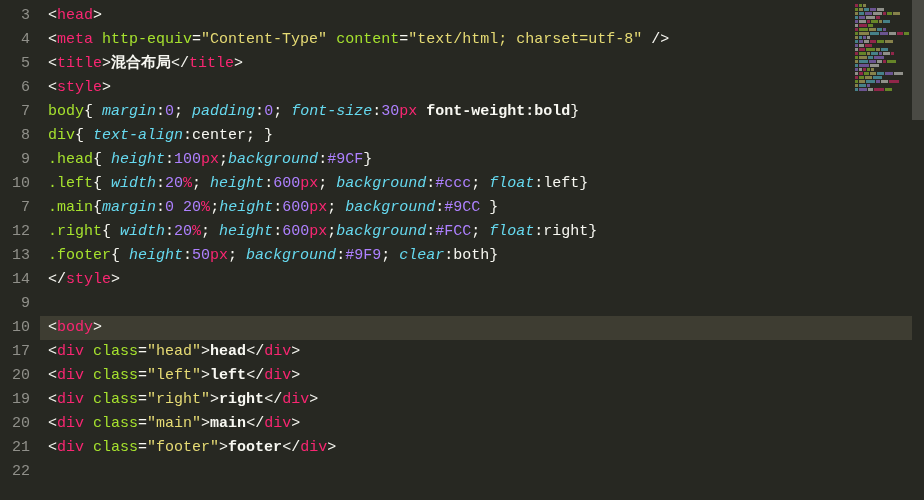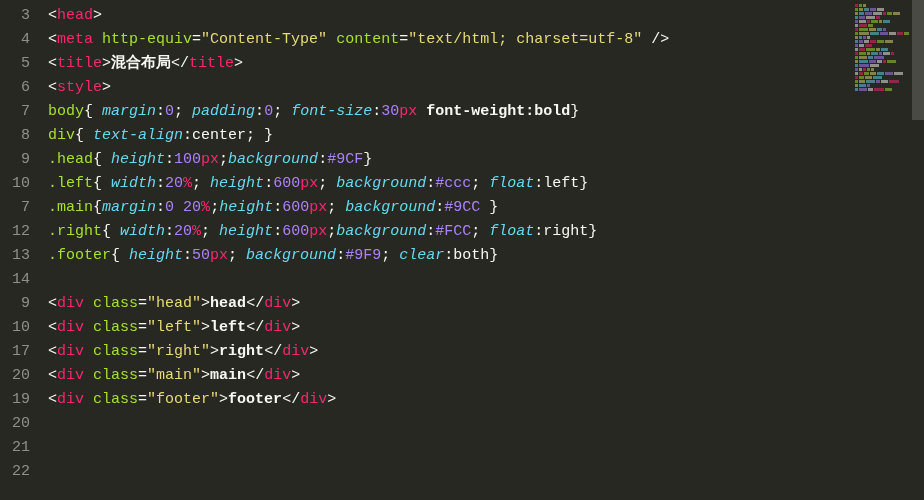--- a/index.html
+++ b/index.html
@@ -119,21 +119,23 @@
       <div class="line"><span class="t-punc">&lt;</span><span class="t-tag">meta</span><span class="t-text"> </span><span class="t-attr">http-equiv</span><span class="t-punc">=</span><span class="t-str">"Content-Type"</span><span class="t-text"> </span><span class="t-attr">content</span><span class="t-punc">=</span><span class="t-str">"text/html; charset=utf-8"</span><span class="t-text"> </span><span class="t-punc">/&gt;</span></div>
       <div class="line"><span class="t-punc">&lt;</span><span class="t-tag">title</span><span class="t-punc">&gt;</span><span class="t-text">混合布局</span><span class="t-punc">&lt;/</span><span class="t-tag">title</span><span class="t-punc">&gt;</span></div>
       <div class="line"><span class="t-punc">&lt;</span><span class="t-tag">style</span><span class="t-punc">&gt;</span></div>
       <div class="line"><span class="t-sel">body</span><span class="t-punc">{ </span><span class="t-prop">margin</span><span class="t-punc">:</span><span class="t-num">0</span><span class="t-punc">; </span><span class="t-prop">padding</span><span class="t-punc">:</span><span class="t-num">0</span><span class="t-punc">; </span><span class="t-prop">font-size</span><span class="t-punc">:</span><span class="t-num">30</span><span class="t-unit">px</span><span class="t-text"> font-weight:bold</span><span class="t-punc">}</span></div>
       <div class="line"><span class="t-sel">div</span><span class="t-punc">{ </span><span class="t-prop">text-align</span><span class="t-punc">:</span><span class="t-val">center</span><span class="t-punc">; }</span></div>
       <div class="line"><span class="t-sel">.head</span><span class="t-punc">{ </span><span class="t-prop">height</span><span class="t-punc">:</span><span class="t-num">100</span><span class="t-unit">px</span><span class="t-punc">;</span><span class="t-prop">background</span><span class="t-punc">:</span><span class="t-num">#9CF</span><span class="t-punc">}</span></div>
       <div class="line"><span class="t-sel">.left</span><span class="t-punc">{ </span><span class="t-prop">width</span><span class="t-punc">:</span><span class="t-num">20</span><span class="t-unit">%</span><span class="t-punc">; </span><span class="t-prop">height</span><span class="t-punc">:</span><span class="t-num">600</span><span class="t-unit">px</span><span class="t-punc">; </span><span class="t-prop">background</span><span class="t-punc">:</span><span class="t-num">#ccc</span><span class="t-punc">; </span><span class="t-prop">float</span><span class="t-punc">:</span><span class="t-val">left</span><span class="t-punc">}</span></div>
       <div class="line"><span class="t-sel">.main</span><span class="t-punc">{</span><span class="t-prop">margin</span><span class="t-punc">:</span><span class="t-num">0</span><span class="t-text"> </span><span class="t-num">20</span><span class="t-unit">%</span><span class="t-punc">;</span><span class="t-prop">height</span><span class="t-punc">:</span><span class="t-num">600</span><span class="t-unit">px</span><span class="t-punc">; </span><span class="t-prop">background</span><span class="t-punc">:</span><span class="t-num">#9CC</span><span class="t-punc"> }</span></div>
       <div class="line"><span class="t-sel">.right</span><span class="t-punc">{ </span><span class="t-prop">width</span><span class="t-punc">:</span><span class="t-num">20</span><span class="t-unit">%</span><span class="t-punc">; </span><span class="t-prop">height</span><span class="t-punc">:</span><span class="t-num">600</span><span class="t-unit">px</span><span class="t-punc">;</span><span class="t-prop">background</span><span class="t-punc">:</span><span class="t-num">#FCC</span><span class="t-punc">; </span><span class="t-prop">float</span><span class="t-punc">:</span><span class="t-val">right</span><span class="t-punc">}</span></div>
       <div class="line"><span class="t-sel">.footer</span><span class="t-punc">{ </span><span class="t-prop">height</span><span class="t-punc">:</span><span class="t-num">50</span><span class="t-unit">px</span><span class="t-punc">; </span><span class="t-prop">background</span><span class="t-punc">:</span><span class="t-num">#9F9</span><span class="t-punc">; </span><span class="t-prop">clear</span><span class="t-punc">:</span><span class="t-val">both</span><span class="t-punc">}</span></div>
+      <div class="line"><span class="t-punc">&lt;/</span><span class="t-tag">style</span><span class="t-punc">&gt;</span></div>
       <div class="line"></div>
+      <div class="line hl"><span class="t-punc">&lt;</span><span class="t-tag">body</span><span class="t-punc">&gt;</span></div>
       <div class="line"><span class="t-punc">&lt;</span><span class="t-tag">div</span><span class="t-text"> </span><span class="t-attr">class</span><span class="t-punc">=</span><span class="t-str">"head"</span><span class="t-punc">&gt;</span><span class="t-text">head</span><span class="t-punc">&lt;/</span><span class="t-tag">div</span><span class="t-punc">&gt;</span></div>
       <div class="line"><span class="t-punc">&lt;</span><span class="t-tag">div</span><span class="t-text"> </span><span class="t-attr">class</span><span class="t-punc">=</span><span class="t-str">"left"</span><span class="t-punc">&gt;</span><span class="t-text">left</span><span class="t-punc">&lt;/</span><span class="t-tag">div</span><span class="t-punc">&gt;</span></div>
       <div class="line"><span class="t-punc">&lt;</span><span class="t-tag">div</span><span class="t-text"> </span><span class="t-attr">class</span><span class="t-punc">=</span><span class="t-str">"right"</span><span class="t-punc">&gt;</span><span class="t-text">right</span><span class="t-punc">&lt;/</span><span class="t-tag">div</span><span class="t-punc">&gt;</span></div>
       <div class="line"><span class="t-punc">&lt;</span><span class="t-tag">div</span><span class="t-text"> </span><span class="t-attr">class</span><span class="t-punc">=</span><span class="t-str">"main"</span><span class="t-punc">&gt;</span><span class="t-text">main</span><span class="t-punc">&lt;/</span><span class="t-tag">div</span><span class="t-punc">&gt;</span></div>
       <div class="line"><span class="t-punc">&lt;</span><span class="t-tag">div</span><span class="t-text"> </span><span class="t-attr">class</span><span class="t-punc">=</span><span class="t-str">"footer"</span><span class="t-punc">&gt;</span><span class="t-text">footer</span><span class="t-punc">&lt;/</span><span class="t-tag">div</span><span class="t-punc">&gt;</span></div>
     </div>
 </div>
 
 <div class="minimap">
     <div class="mrow">

